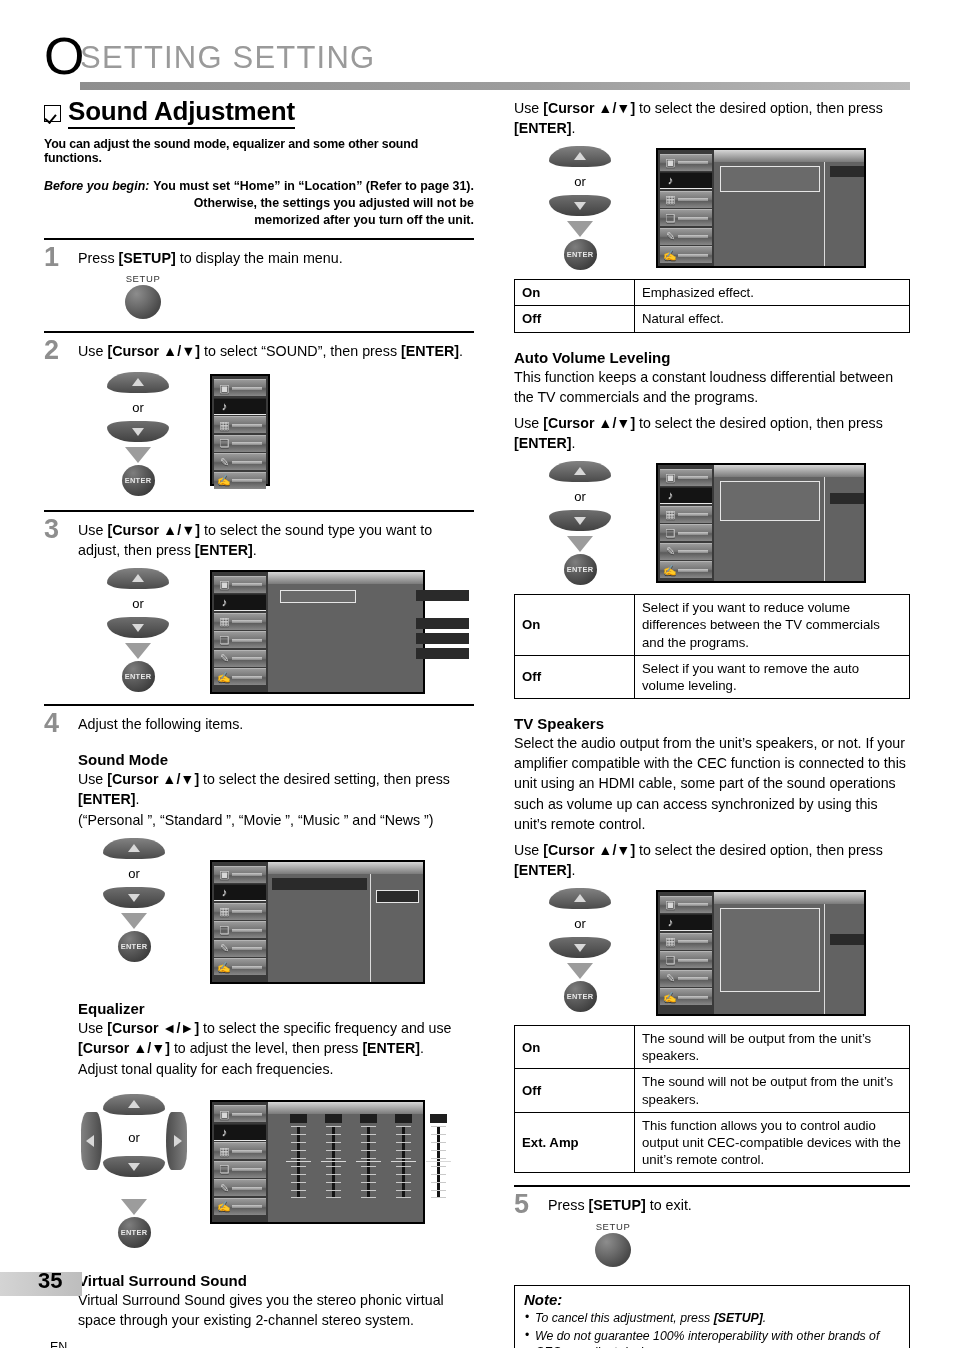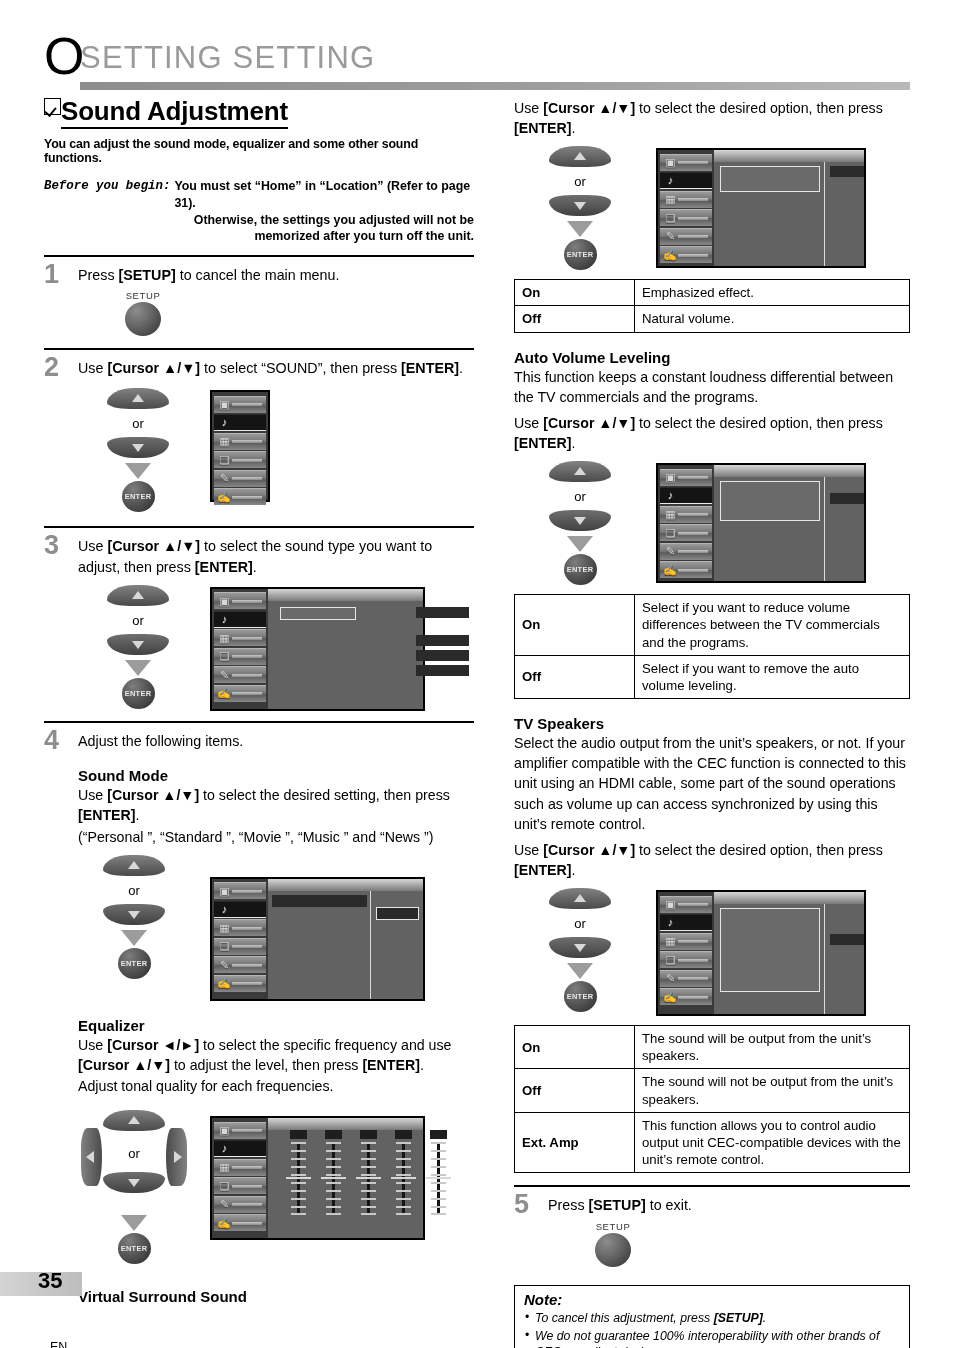--- a/index.html
+++ b/index.html
@@ -28,38 +28,38 @@
   .hdr-rule {
     position:absolute; left:36px; top:48px; width:830px; height:8px;
     background: linear-gradient(to right, #8e8e8e 0%, #9d9d9d 55%, #b9b9b9 100%);
   }
 
   
   .col-left  { position:absolute; left:44px;  top:98px; width:430px; }
   .col-right { position:absolute; left:514px; top:98px; width:396px; }
 
   
-  .sec-title-row { display:flex; align-items:flex-start; }
+  .sec-title-row { display:flex; align-items:flex-end; gap:7px; }
   .chk {
     width:17px; height:17px; border:1.6px solid #000; position:relative; flex:none;
     margin-bottom:7px;
   }
   .chk:after {
     content:""; position:absolute; left:2px; top:6px; width:5px; height:9px;
     border-right:2px solid #000; border-bottom:2px solid #000;
     transform: rotate(40deg);
   }
   .sec-title {
     font-size:26px; font-weight:bold; letter-spacing:-0.2px;
     border-bottom:2.5px solid #000; padding-bottom:2px; line-height:1.05;
   }
   .sec-sub { font-size:12.4px; font-weight:bold; margin-top:8px; letter-spacing:-0.15px; }
 
   .before-block { margin-top:13px; display:flex; font-size:12.4px; line-height:1.34; }
-  .before-lead { font-weight:bold; font-style:italic; white-space:nowrap; flex:none;font-family:Liberation Mono, monospace; }
+  .before-lead { font-weight:bold; font-style:italic; white-space:nowrap; flex:none; }
   .before-body { font-weight:bold; margin-left:4px; }
   .before-body .l2, .before-body .l3 { display:block; text-align:right; }
 
   
   .rule { border-top:2px solid #000; margin-top:10px; }
   .step { position:relative; padding-left:34px; padding-top:8px; }
   .step-num {
     position:absolute; left:0; top:4px;
     font-size:27px; font-weight:bold; color:#8e8e8e; line-height:1;
   }
@@ -228,21 +228,21 @@
       <span>You must set “Home” in “Location” (Refer to page 31).</span>
       <span class="l2">Otherwise, the settings you adjusted will not be</span>
       <span class="l3">memorized after you turn off the unit.</span>
     </span>
   </div>
 
   <div class="rule"></div>
   <div class="step">
     <div class="step-num">1</div>
     <div class="step-text">
-      <span>Press </span><b>[SETUP]</b><span> to cancel the main menu.</span>
+      <span>Press </span><b>[SETUP]</b><span> to display the main menu.</span>
     </div>
     <div class="setup-btn">
       <div class="setup-lbl">SETUP</div>
       <div class="setup-dot"></div>
     </div>
   </div>
 
   <div class="rule" style="margin-top:12px"></div>
   <div class="step">
     <div class="step-num">2</div>
@@ -547,20 +547,21 @@
                   </div>
                 </div>
               </div>
             </div>
           </div>
         </div>
       </div>
     </div>
 
     <div class="sub-h" style="margin-top:24px">Virtual Surround Sound</div>
+    <div class="sub-p">Virtual Surround Sound gives you the stereo phonic virtual space through your existing 2-channel stereo system.</div>
   </div>
 </div>
 
 <div class="col-right">
 
   <div class="sub-p" style="margin-top:0">
     <span>Use </span><b>[Cursor ▲/▼]</b><span> to select the desired option, then press </span><b>[ENTER]</b><span>.</span>
   </div>
 
   <div class="flexrow" style="margin-top:8px">
@@ -612,21 +613,21 @@
   </div>
 
   <table class="opt-table">
     <tbody>
         <tr>
       <td class="k">On</td>
       <td>Emphasized effect.</td>
     </tr>
     <tr>
       <td class="k">Off</td>
-      <td>Natural volume.</td>
+      <td>Natural effect.</td>
     </tr>
   </tbody>
     </table>
 
   <div class="sub-h">Auto Volume Leveling</div>
   <div class="sub-p">This function keeps a constant loudness differential between the TV commercials and the programs.</div>
   <div class="sub-p" style="margin-top:6px">
     <span>Use </span><b>[Cursor ▲/▼]</b><span> to select the desired option, then press </span><b>[ENTER]</b><span>.</span>
   </div>
 

